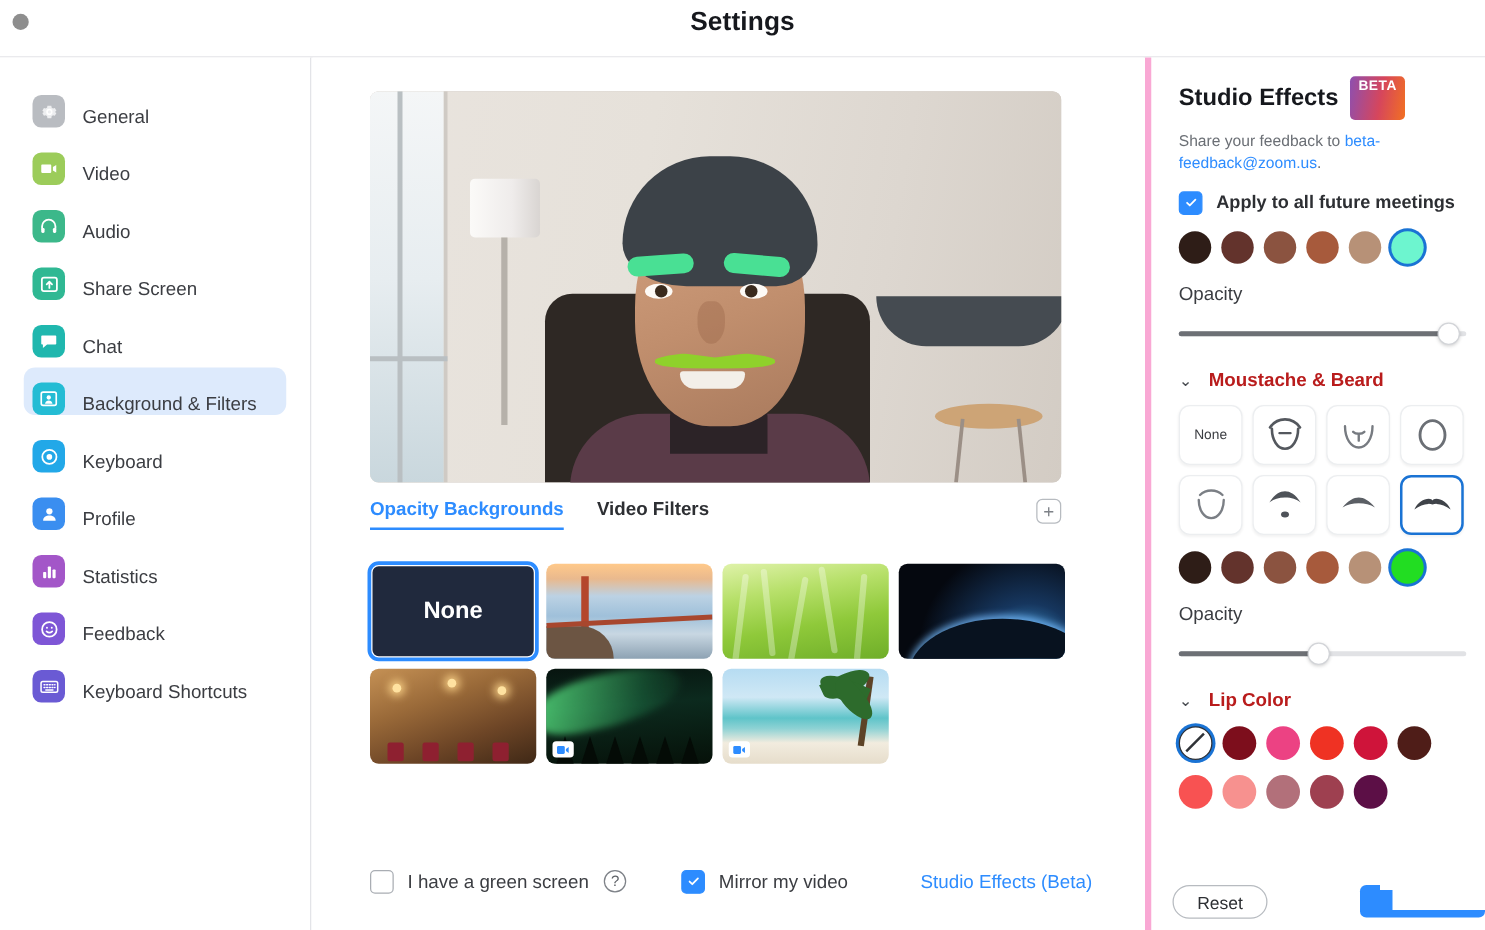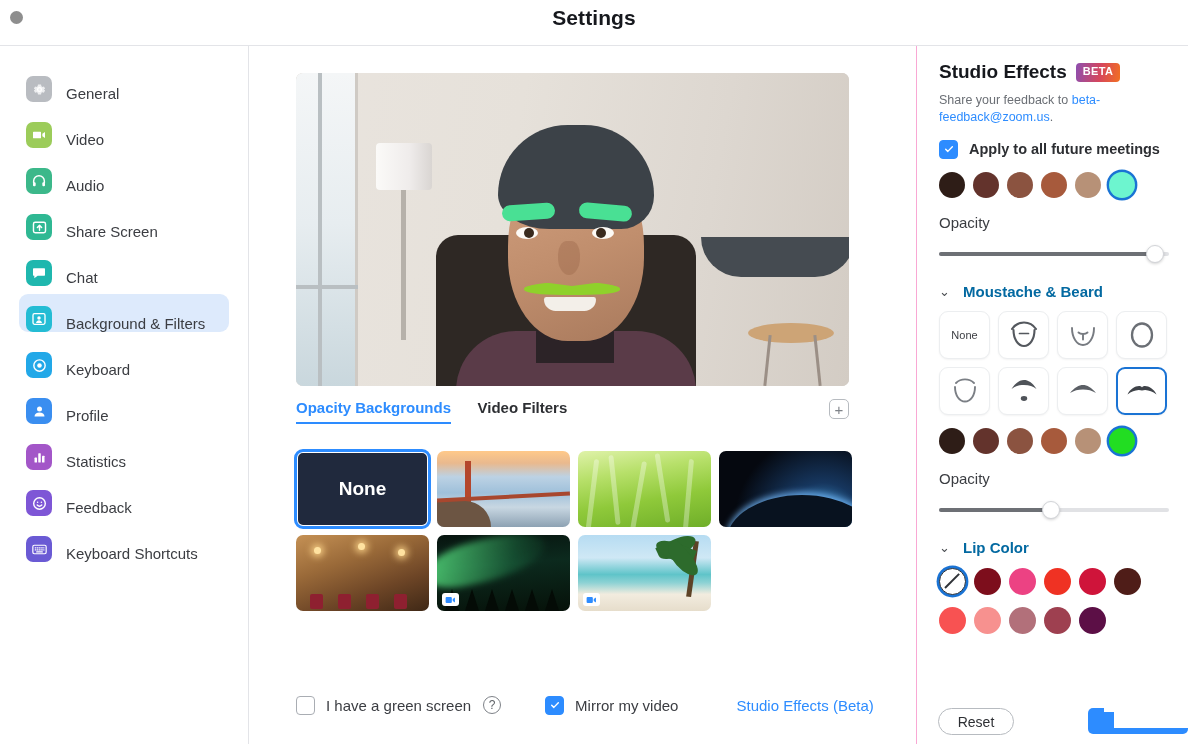--- a/index.html
+++ b/index.html
@@ -285,31 +285,31 @@
     display: flex; align-items: center; justify-content: center; cursor: pointer;
   }
   .studio-link {
     margin-left: 58px; font-size: 15px; color: #2d8cff; cursor: pointer;
   }
 
   
   .right {
     position: absolute; top: 46px; left: 916px; width: 272px; height: 698px;
     background: #fff;
-    border-left: 1px solid #f9a8d4;
+    border-left: 5px solid #f9a8d4;
     padding: 15px 18px 0 22px;
     overflow: hidden;
   }
   .se-head { display: flex; align-items: center; }
   .se-title { font-size: 19px; font-weight: bold; color: #16181d; }
   .beta-badge {
     margin-left: 9px;
     background: linear-gradient(100deg, #8d4fb0 0%, #d6465c 55%, #f27022 100%);
     color: #fff; font-size: 11px; font-weight: bold; letter-spacing: .4px;
-    padding: 2px 7px 5px; border-radius: 4px;
+    padding: 2px 7px 21px; border-radius: 4px;
   }
   .se-sub {
     margin-top: 9px; font-size: 12.5px; color: #6b6f75; line-height: 1.35;
   }
   .se-sub a { color: #2d8cff; text-decoration: none; cursor: pointer; }
 
   .apply-row { display: flex; align-items: center; margin-top: 14px; }
   .apply-lbl { margin-left: 11px; font-size: 14.5px; font-weight: bold; color: #2d2f33; }
 
   .swatch-row { display: flex; align-items: center; gap: 8px; margin-top: 13px; }
@@ -334,21 +334,21 @@
     position: absolute; top: 0; width: 18px; height: 18px;
     background: #fff; border: 1px solid #d2d4d8; border-radius: 50%;
     box-shadow: 0 1px 3px rgba(0,0,0,.18);
   }
 
   .section-head {
     display: flex; align-items: center; margin-top: 20px; cursor: pointer;
   }
   .chev { width: 14px; color: #4a4d52; font-size: 13px; }
   .section-title {
-    margin-left: 10px; font-size: 15px; font-weight: bold; color: #0369a1;
+    margin-left: 10px; font-size: 15px; font-weight: bold; color: #b91c1c;
   }
 
   .mb-grid {
     display: flex; flex-wrap: wrap; gap: 8px; margin-top: 11px; width: 230px;
   }
   .mb-cell {
     width: 51px; height: 48px; border-radius: 9px;
     background: #fff; border: 1px solid #eceef0;
     display: flex; align-items: center; justify-content: center; cursor: pointer;
     box-shadow: 0 1px 2px rgba(0,0,0,.05);

